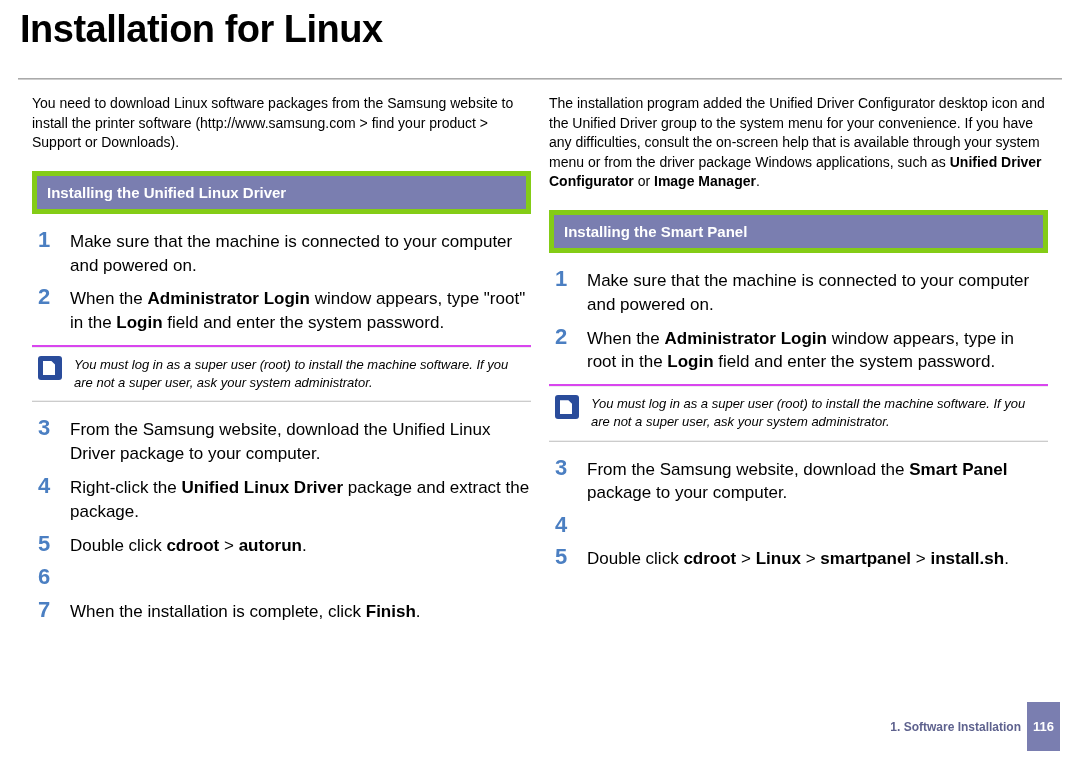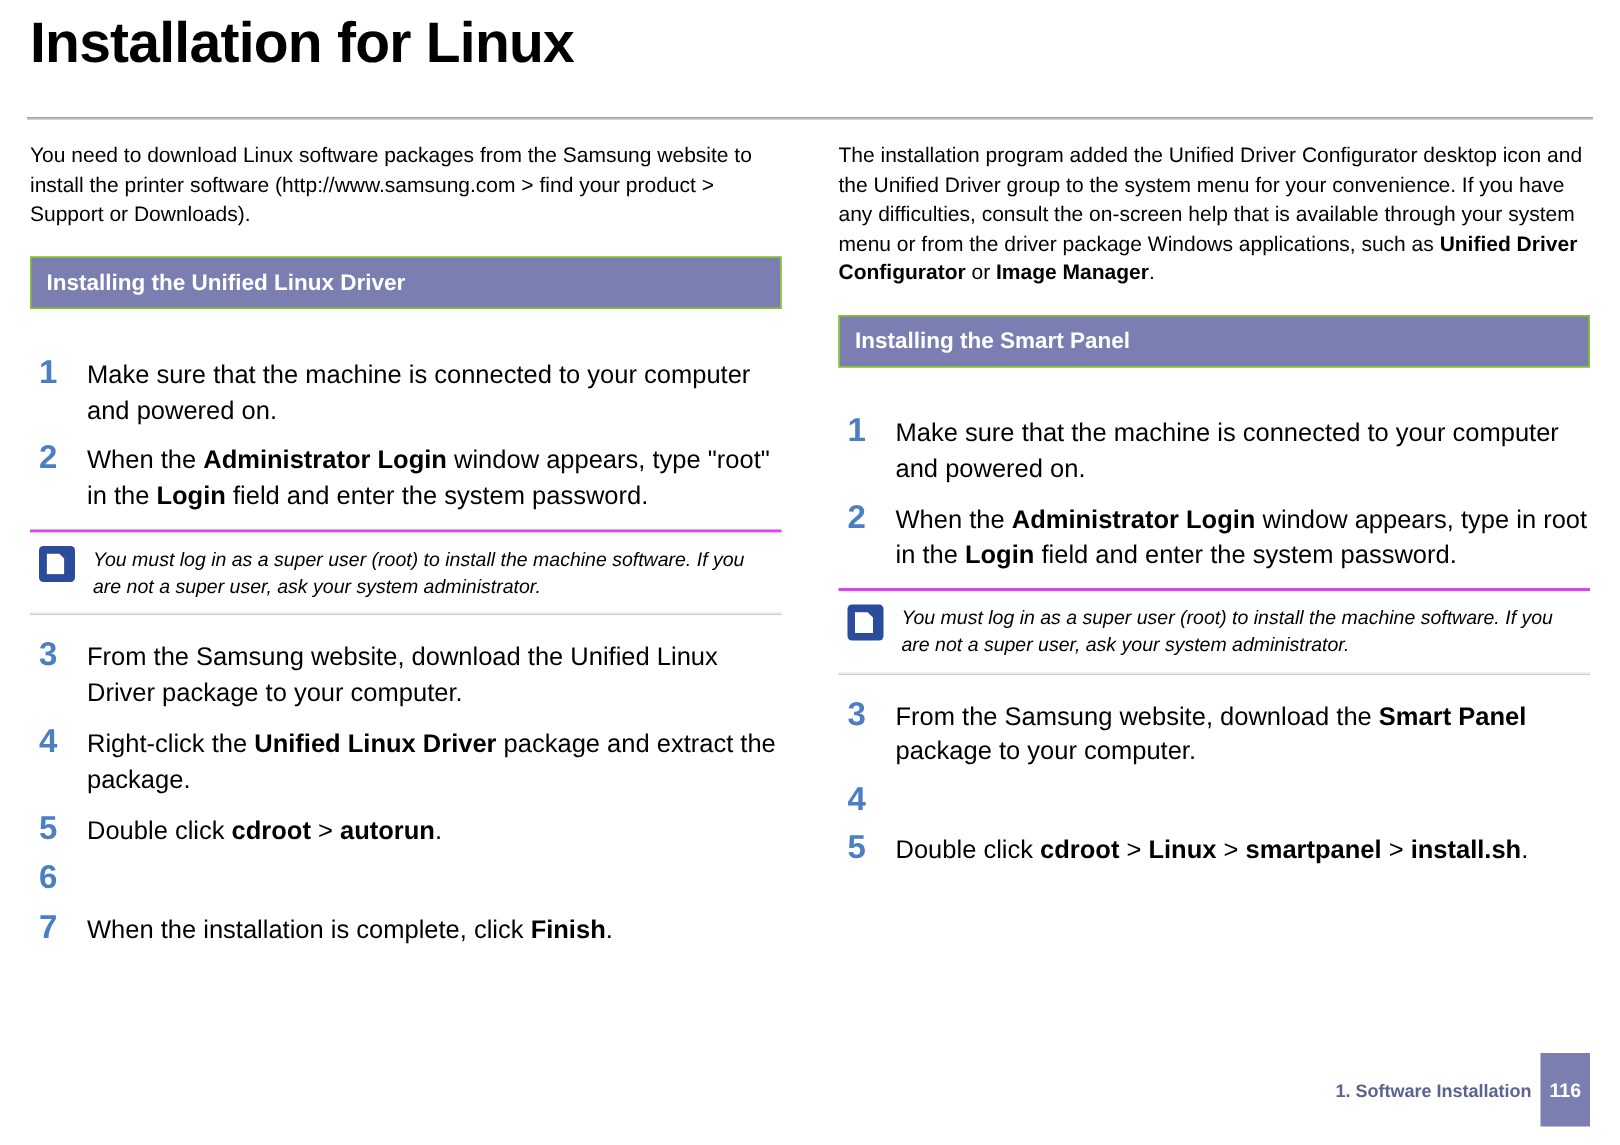--- a/index.html
+++ b/index.html
@@ -1,22 +1,22 @@
 <!DOCTYPE html>
 <html><head>
 <meta charset="utf-8">
 <style>
   * { box-sizing: border-box; margin: 0; padding: 0; }
   body { width: 1080px; height: 763px; font-family: Arial, Helvetica, sans-serif; color: #000; background: #fff; padding: 0; position: relative; }
   .page-title { font-size: 38px; font-weight: 700; padding: 8px 20px 27px 20px; letter-spacing: -0.5px; }
   .hr-top { margin: 0 18px 14px 18px; height: 2px; background: linear-gradient(#999,#ddd); }
-  .columns { display: flex; gap: 38px; padding: 0 20px; }
+  .columns { display: flex; gap: 18px; padding: 0 32px; }
   .col { flex: 1 1 0; }
   .intro { font-size: 14px; line-height: 1.4; margin-bottom: 18px; }
-  .section-bar { background: #7a7eb0; color: #fff; font-weight: 700; font-size: 15px; padding: 8px 10px; border: 1px solid #84cc16; margin-bottom: 30px; }
+  .section-bar { background: #7a7eb0; color: #fff; font-weight: 700; font-size: 15px; padding: 8px 10px; border: 5px solid #84cc16; margin-bottom: 14px; }
   .step { display: flex; align-items: flex-start; margin-bottom: 8px; }
   .step-num { color: #4b7fc2; font-size: 22px; font-weight: 700; width: 38px; flex-shrink: 0; text-align: left; line-height: 1.1; padding-left: 6px; }
   .step-text { font-size: 17px; line-height: 1.4; padding-top: 2px; }
   .note-box { border-top: 2px solid #d946ef; border-bottom: 1px solid #ccc; margin: 10px 0 14px 0; padding: 0; font-style: italic; }
   .note-inner { display: flex; align-items: flex-start; padding: 8px 6px; border-top: 1px solid #eee; border-bottom: 1px solid #eee; }
   .note-icon { width: 24px; height: 24px; background: #2a4c9b; border-radius: 3px; flex-shrink: 0; margin-right: 12px; position: relative; }
   .note-icon::before { content: ""; position: absolute; left: 5px; top: 5px; width: 12px; height: 14px; background: #fff; clip-path: polygon(0 0, 70% 0, 100% 25%, 100% 100%, 0 100%); }
   .note-icon::after { content: "✎"; position: absolute; color: #2a4c9b; font-size: 10px; right: 1px; bottom: 0px; transform: rotate(90deg); }
   .note-text { font-size: 13px; line-height: 1.4; }
   .footer { position: absolute; right: 20px; bottom: 12px; display: flex; align-items: center; gap: 6px; font-size: 12px; }

